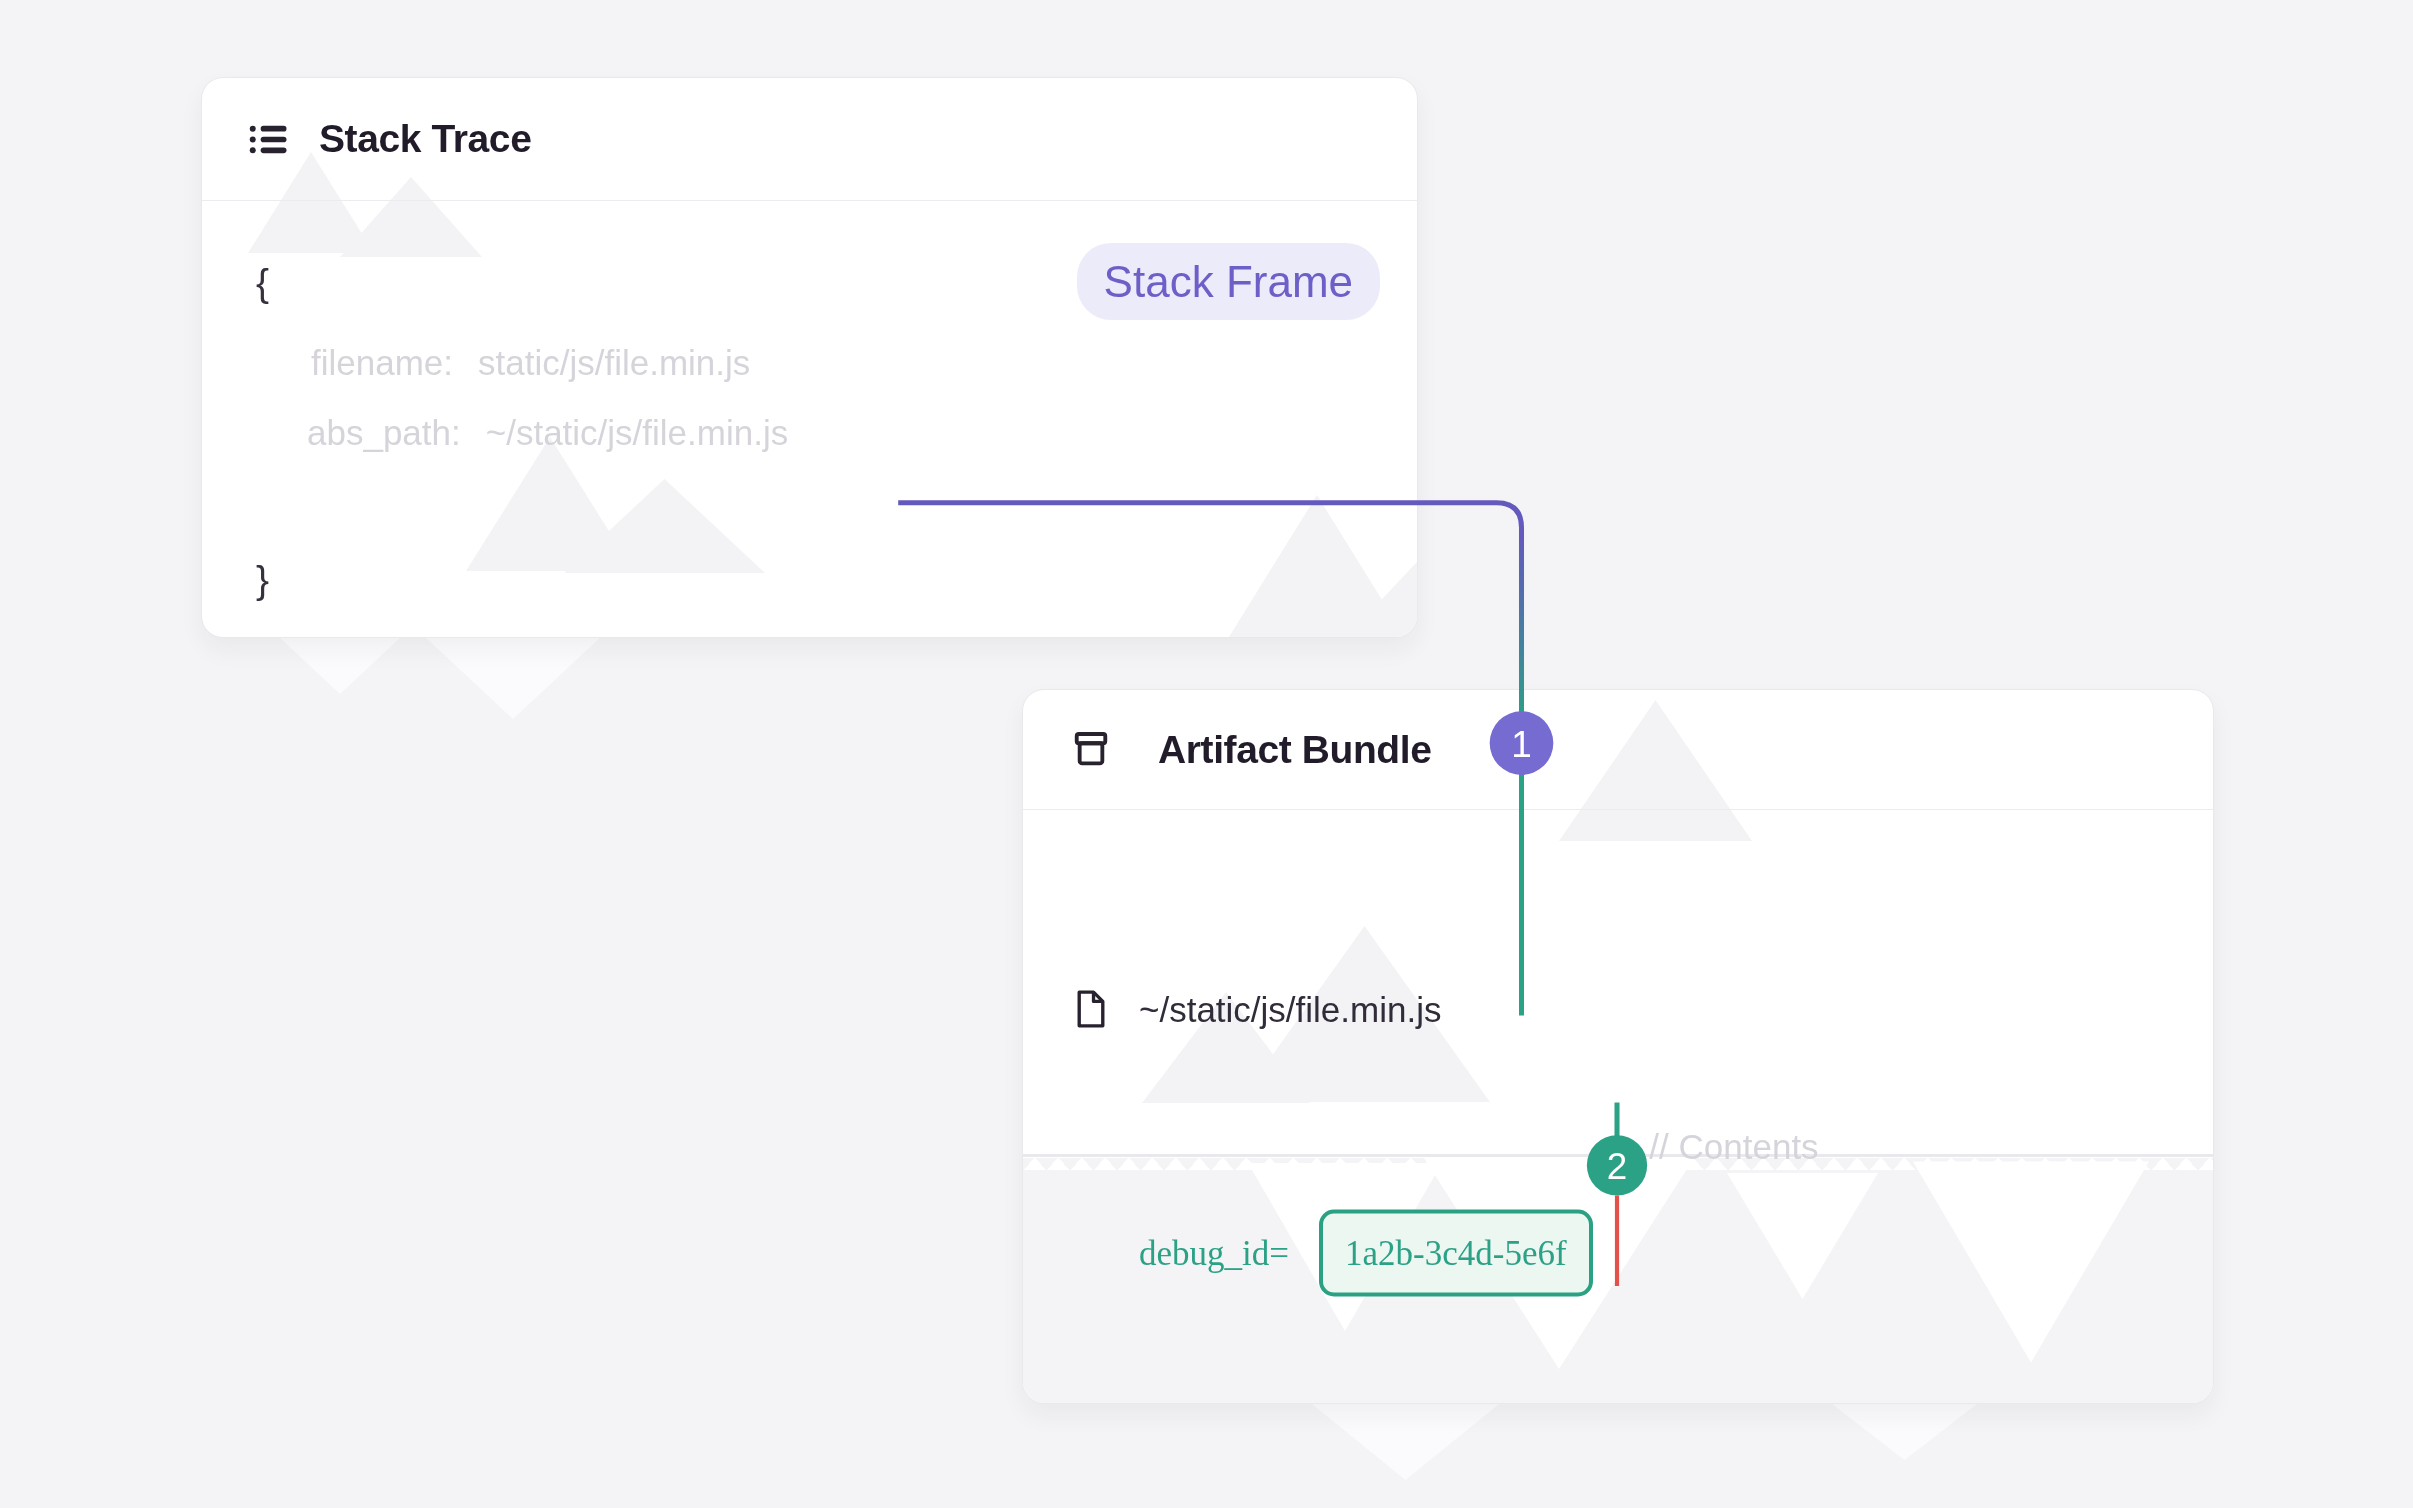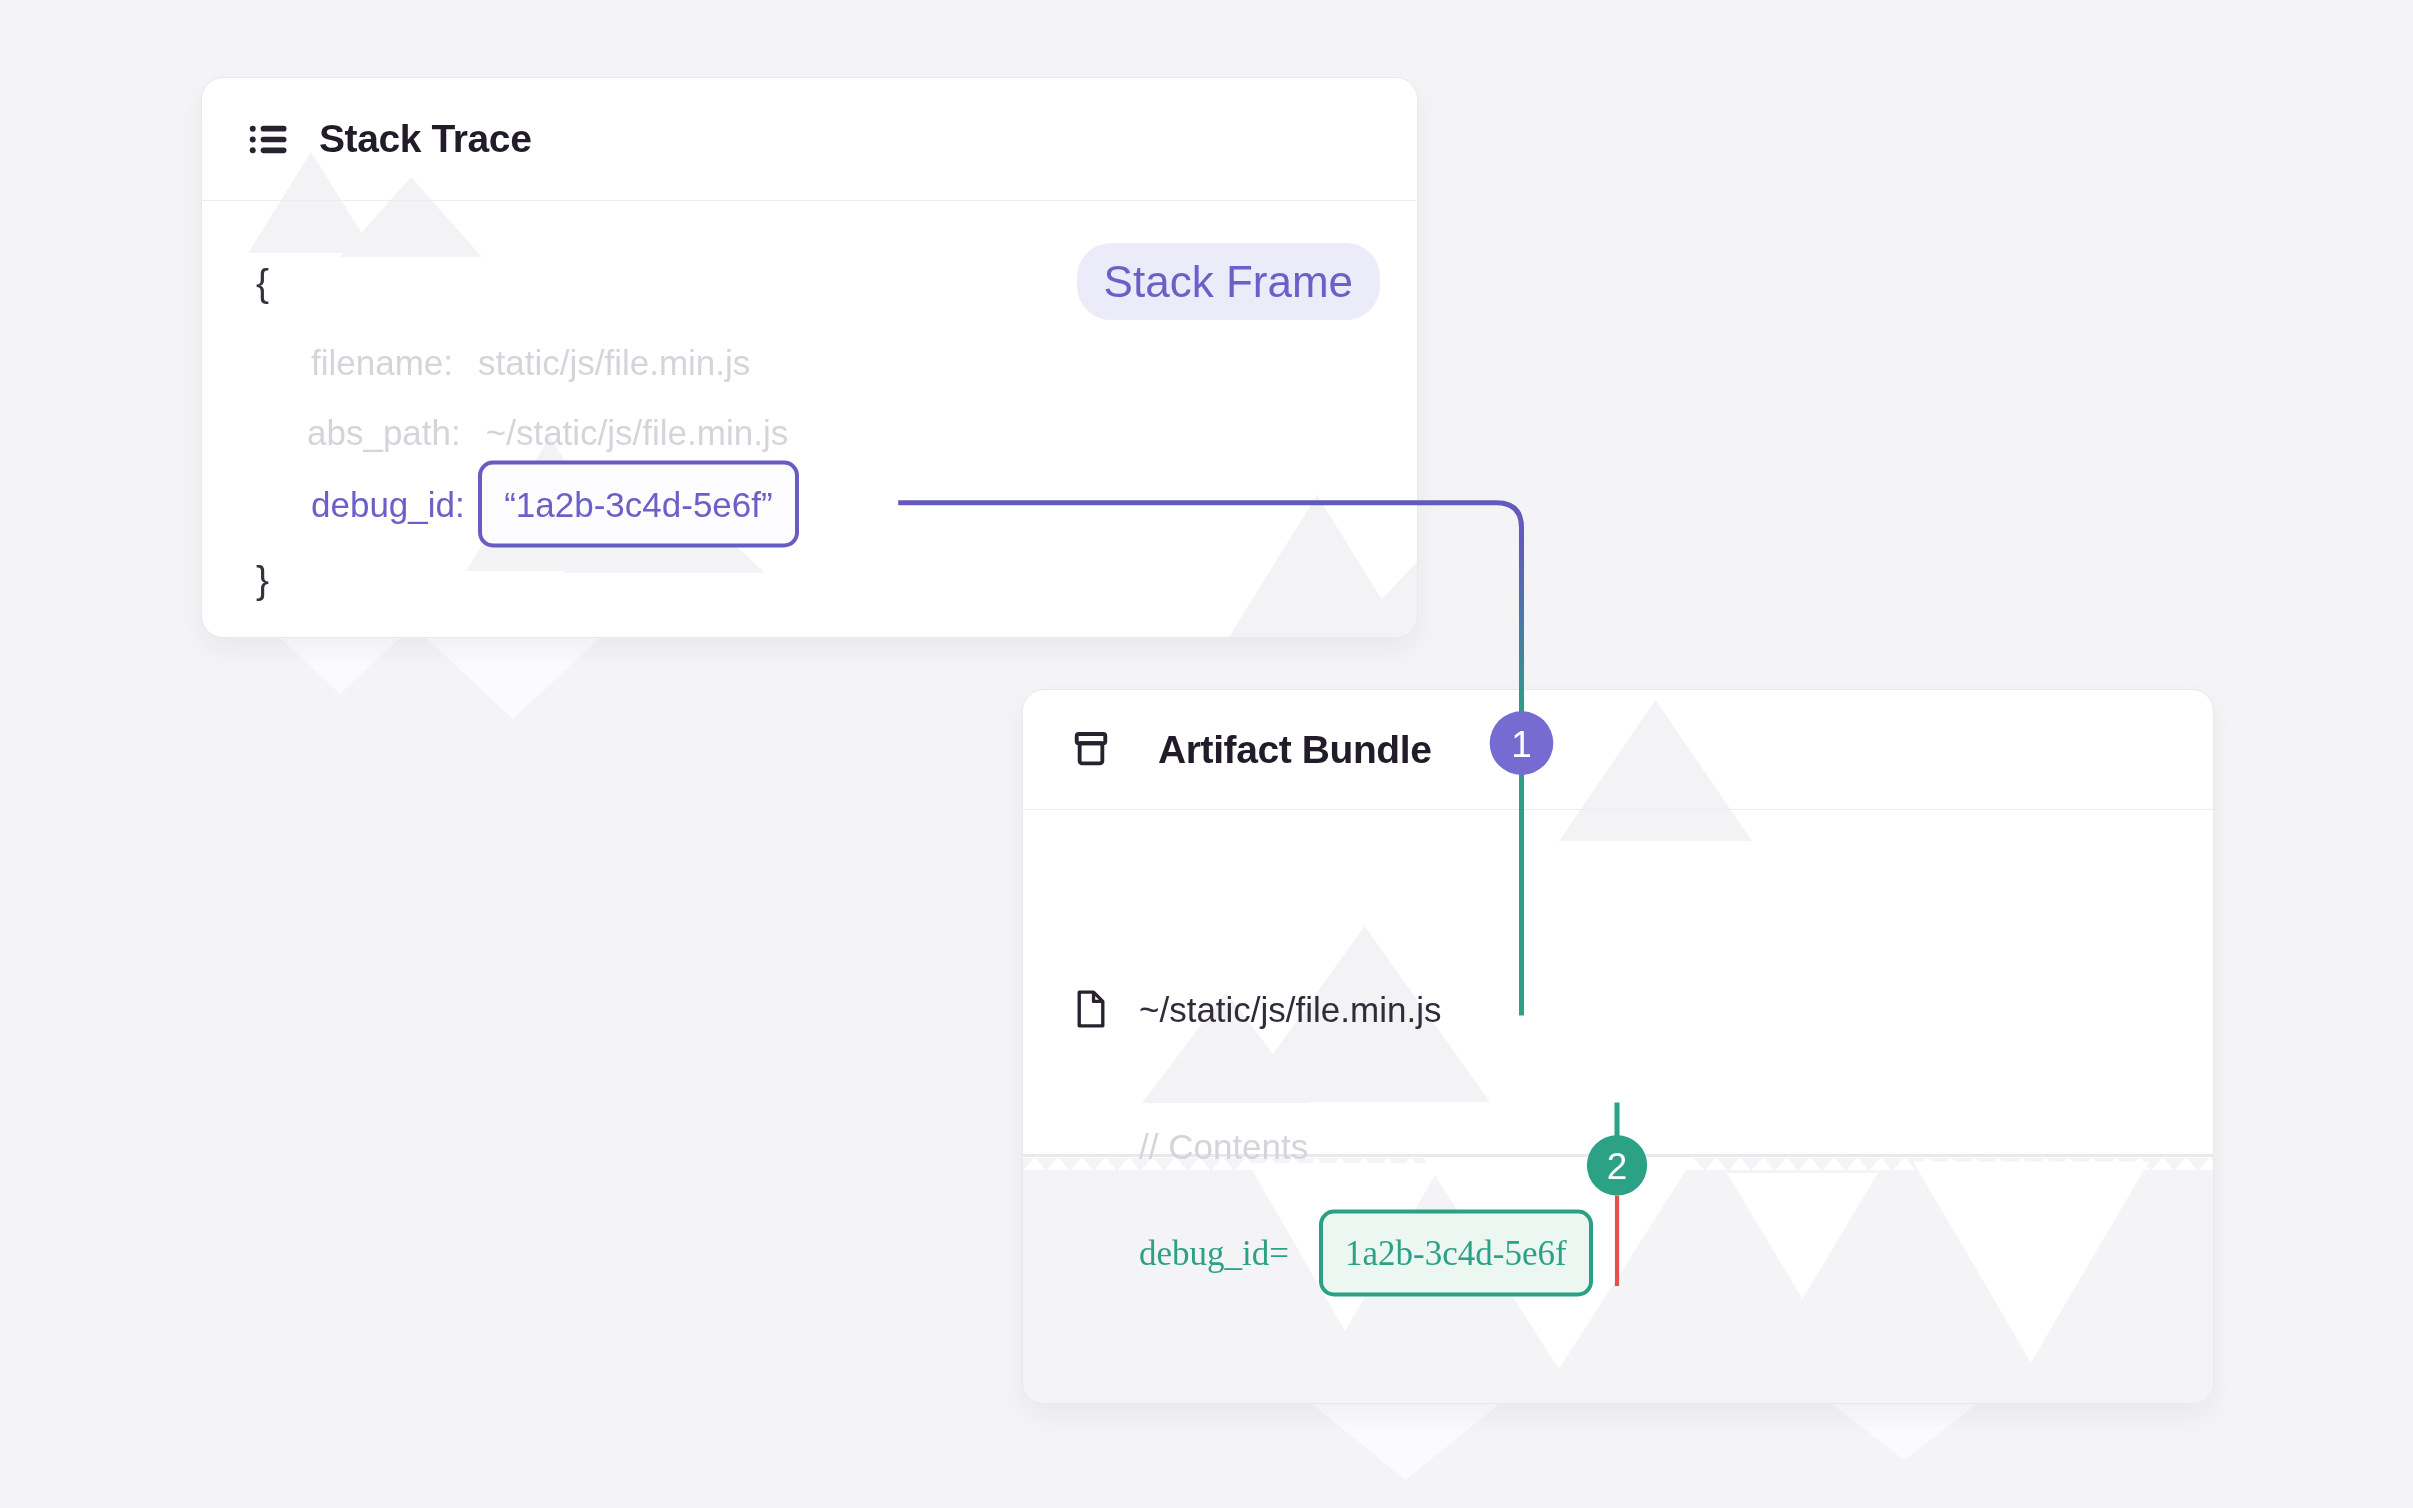--- a/index.html
+++ b/index.html
@@ -9,21 +9,21 @@
     background:#F4F4F6;
     font-family:"Liberation Sans","DejaVu Sans",sans-serif;
   }
   
   .chev-up{position:absolute;clip-path:polygon(50% 0,100% 100%,0 100%);}
   .chev-down{position:absolute;clip-path:polygon(0 0,100% 0,50% 100%);}
   
   .card{
     position:absolute;background:#FFFFFF;border:1.7px solid #E9E8EC;
     border-radius:22px;box-shadow:0 11.7px 25px rgba(32,26,43,0.05);
-    overflow:hidden;z-index:2;
+    overflow:hidden;z-index:2;text-align:center;
   }
   .stack-card{left:201px;top:77px;width:1217px;height:561px;}
   .bundle-card{left:1022px;top:689px;width:1192px;height:715px;}
   .card-head{
     position:absolute;left:0;top:0;right:0;display:flex;align-items:center;
     gap:30px;padding-left:47px;border-bottom:1.7px solid #ECEBEF;
   }
   .stack-card .card-head{height:123px;}
   .bundle-card .card-head{height:120px;}
   .card-title{
@@ -116,24 +116,20 @@
     <div class="abs row code" style="left:109px;top:284px;">
       <span class="muted">filename:</span>
       <span class="muted gap">static/js/file.min.js</span>
     </div>
 
     <div class="abs row code" style="left:97px;top:354px;margin-left:8px;">
       <span class="muted">abs_path:</span>
       <span class="muted gap">~/static/js/file.min.js</span>
     </div>
 
-    <div class="abs row code" style="left:109px;top:426px;">
-      <span class="lbl-purple">debug_id:</span>
-      <span class="idbox idbox-purple" style="margin-left:13.4px;">“1a2b-3c4d-5e6f”</span>
-    </div>
 
     <div class="abs code dark" style="left:54px;top:501px;font-size:39px;">}</div>
   </section>
 
   <section class="card bundle-card">
 
     <div class="chev-up" style="left:536px;top:10px;width:193px;height:141px;background:#F3F3F6;z-index:0;"></div>
     <div class="chev-up" style="left:216px;top:236px;width:251px;height:176px;background:#F3F3F6;z-index:0;"></div>
     <div class="chev-up" style="left:119px;top:302px;width:168px;height:111px;background:#F3F3F6;z-index:0;"></div>
 

